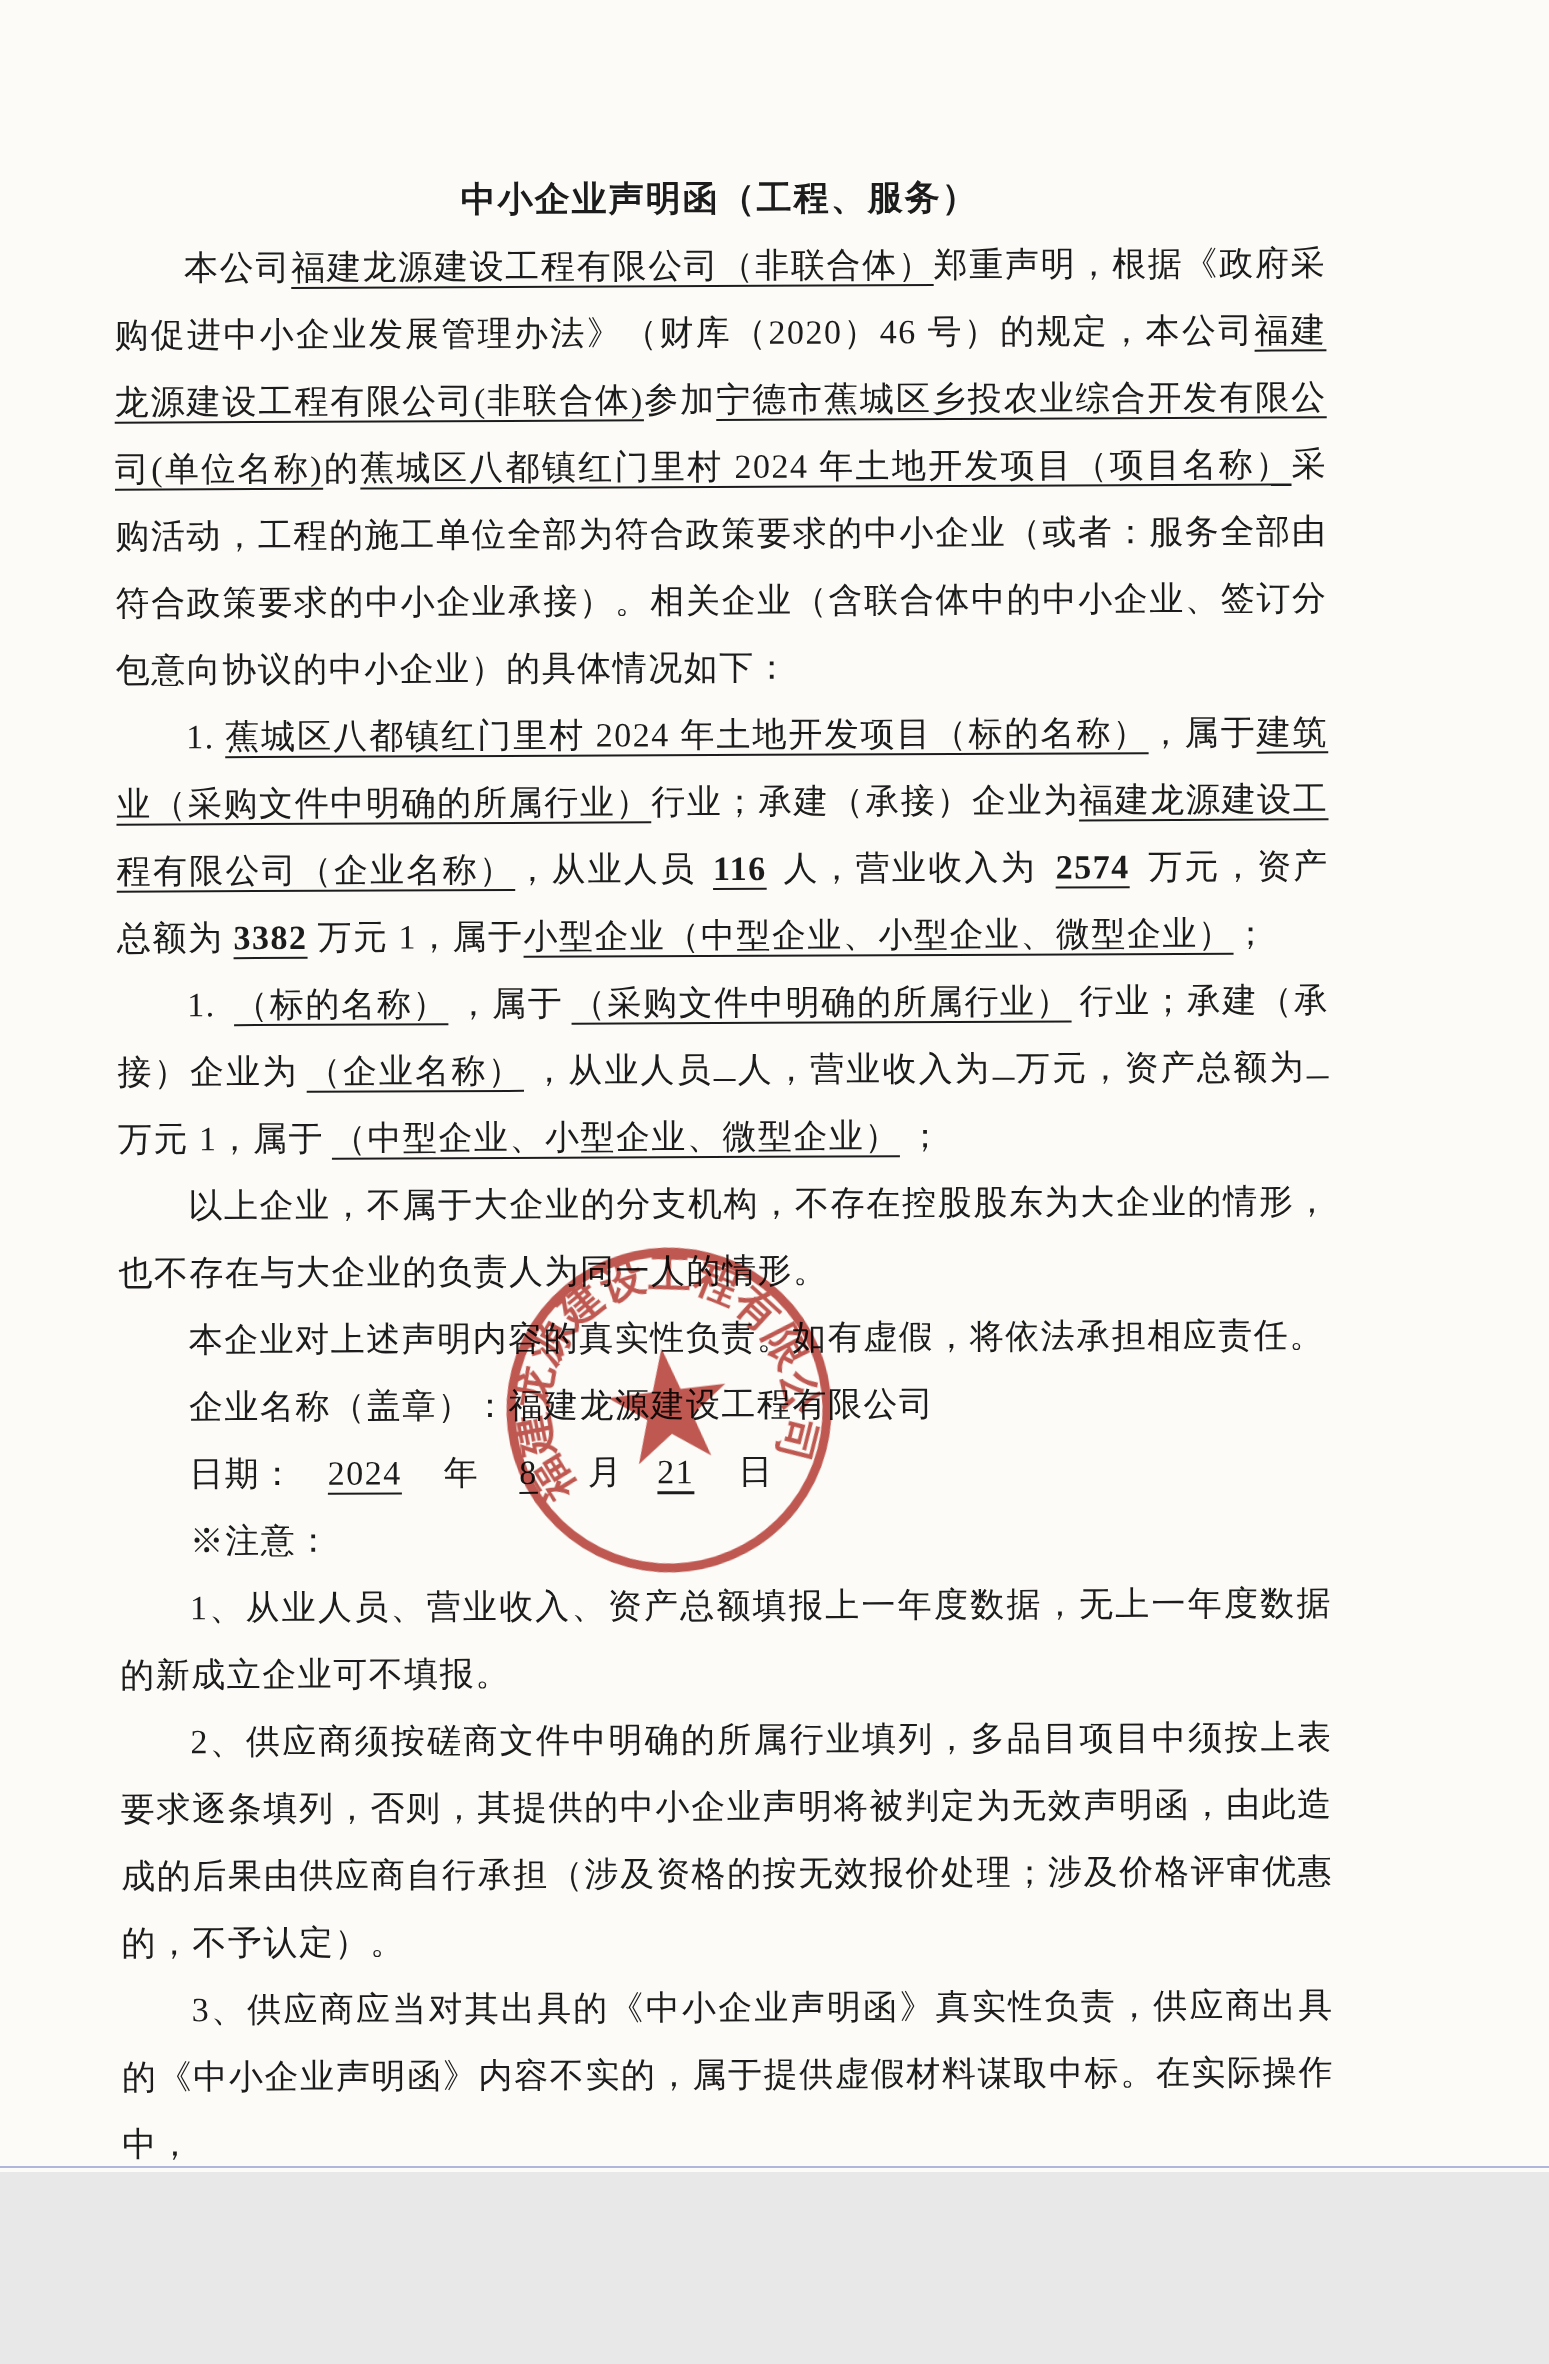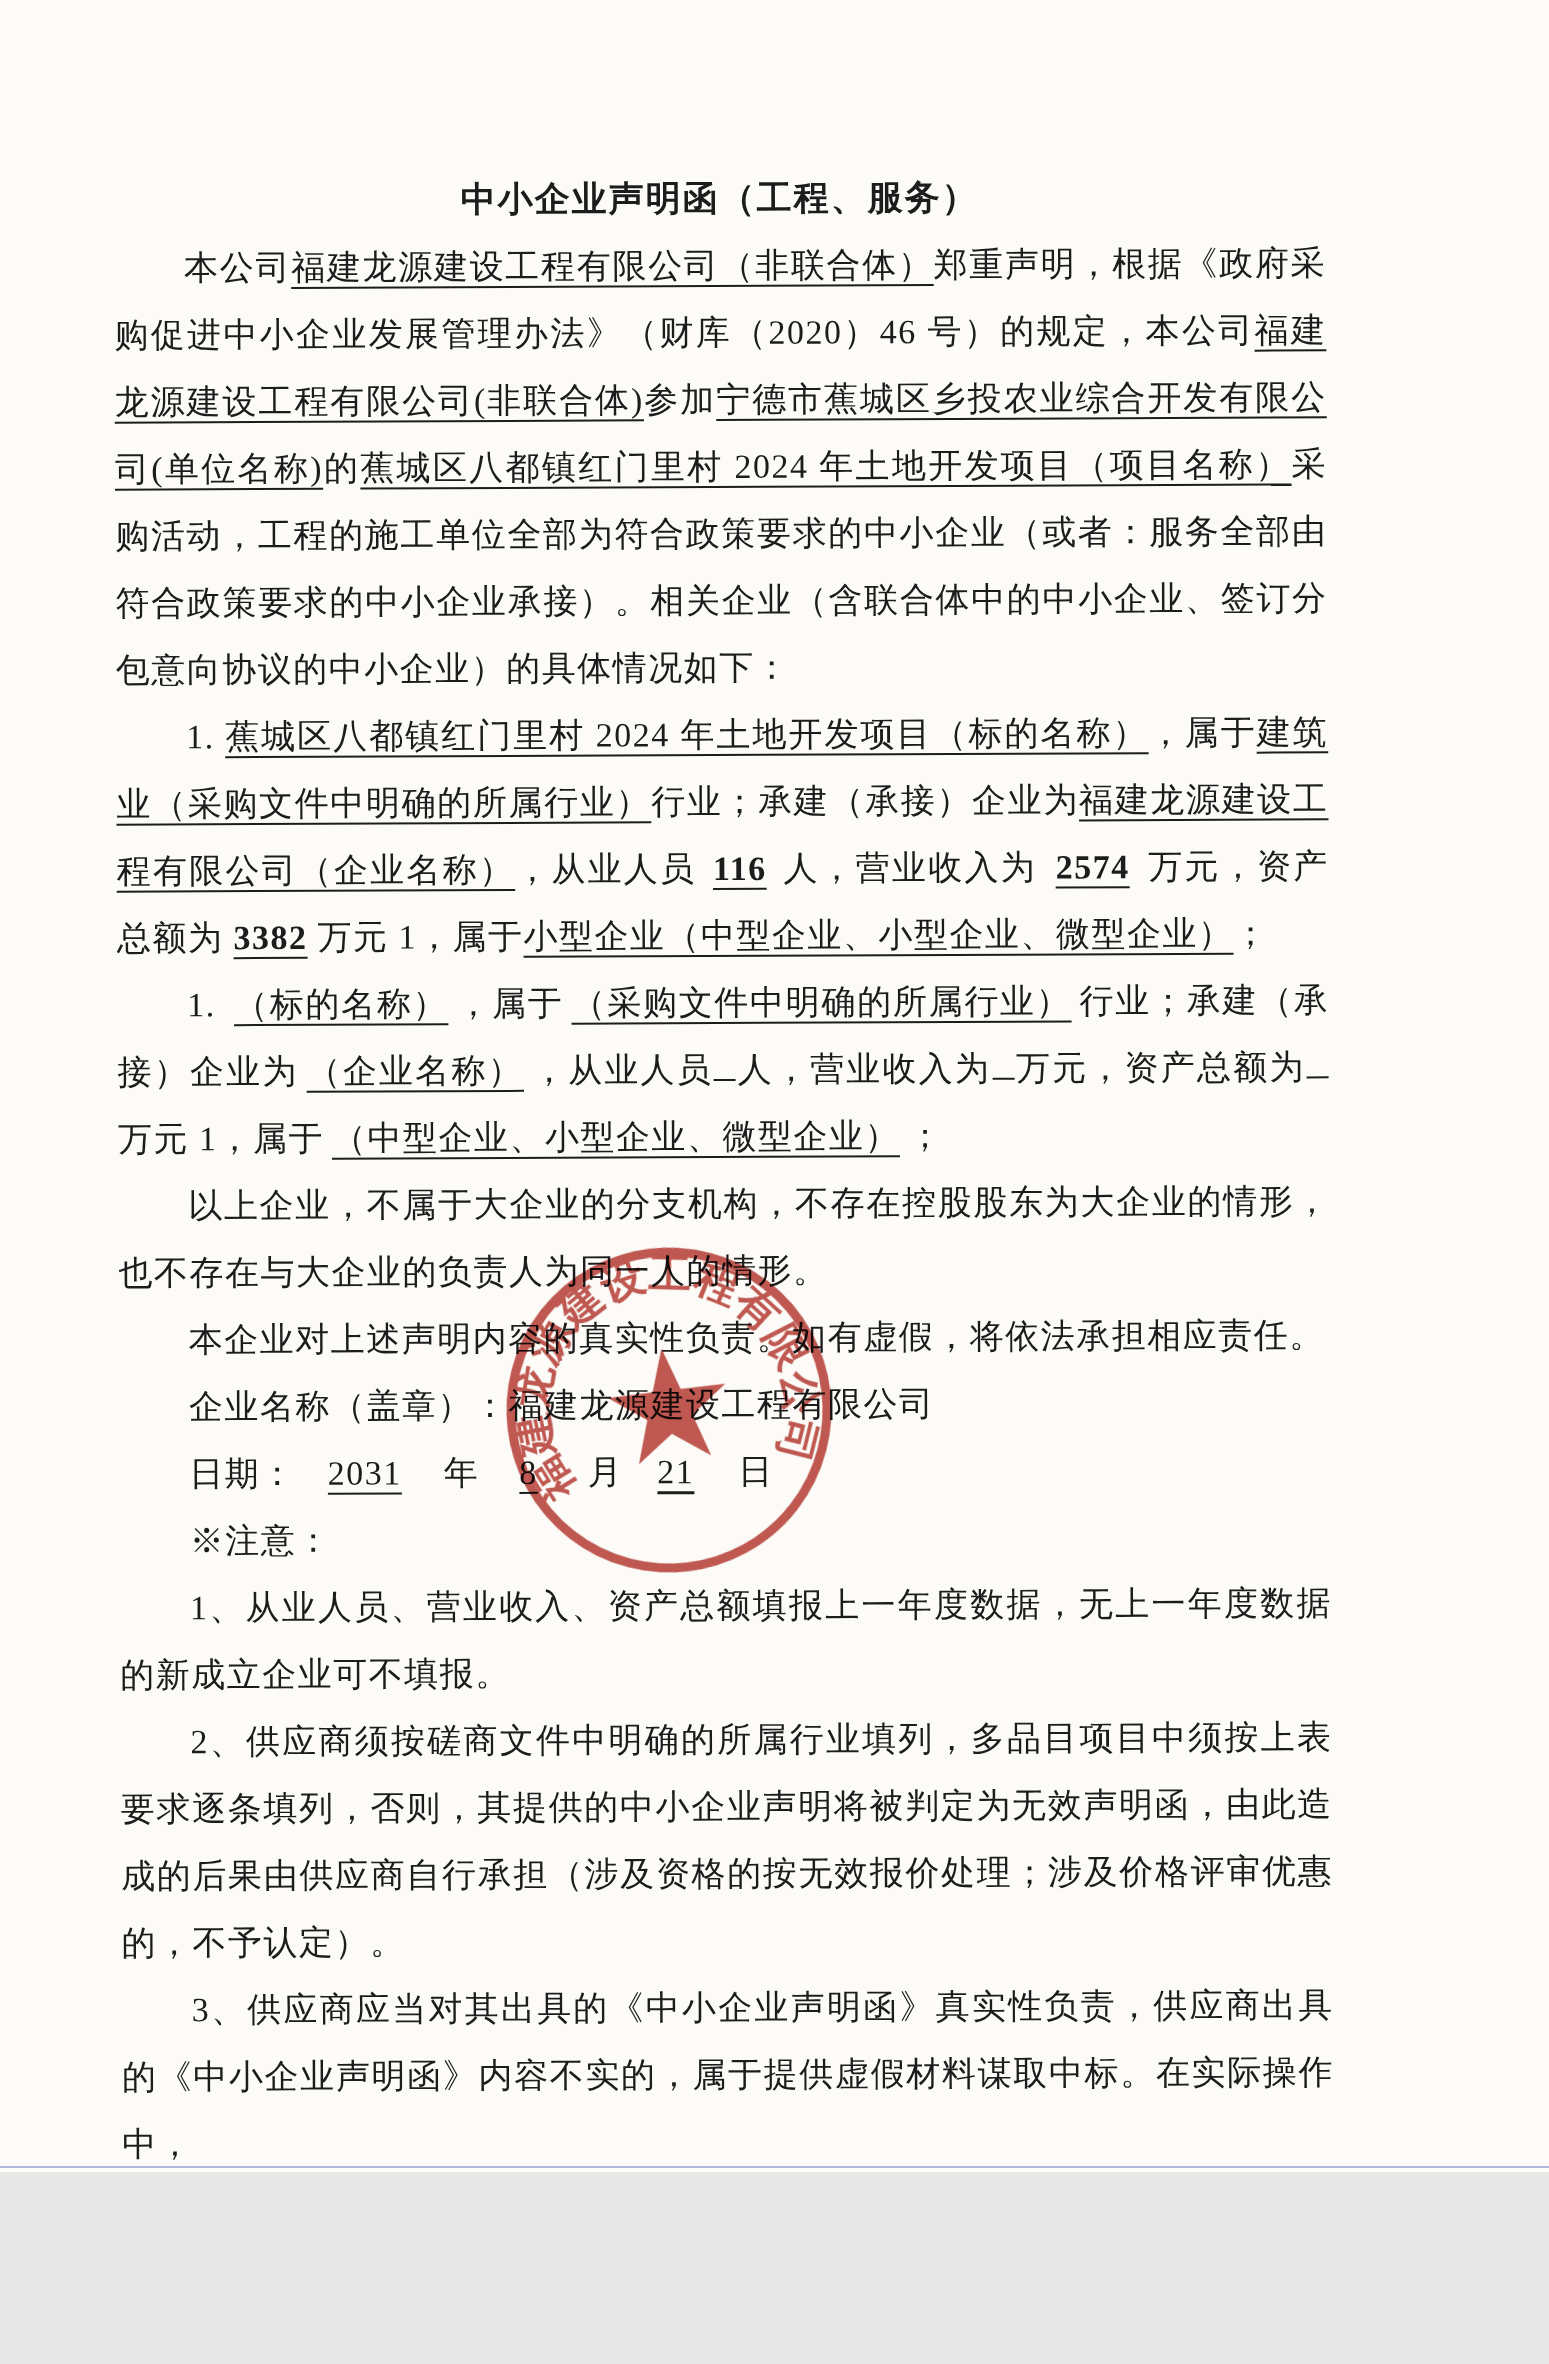--- a/index.html
+++ b/index.html
@@ -62,21 +62,21 @@
 
   <div class="content">
     <h1 class="doc-title">中小企业声明函（工程、服务）</h1>
     <div id="doc-body">
         <p class="indent"><span>本公司</span><span class="u">福建龙源建设工程有限公司（非联合体）</span><span>郑重声明，根据《政府采购促进中小企业发展管理办法》（财库（2020）46 号）的规定，本公司</span><span class="u">福建龙源建设工程有限公司(非联合体)</span><span>参加</span><span class="u">宁德市蕉城区乡投农业综合开发有限公司(单位名称)</span><span>的</span><span class="u">蕉城区八都镇红门里村 2024 年土地开发项目（项目名称）</span><span>采购活动，工程的施工单位全部为符合政策要求的中小企业（或者：服务全部由符合政策要求的中小企业承接）。相关企业（含联合体中的中小企业、签订分包意向协议的中小企业）的具体情况如下：</span></p>
         <p class="indent"><span>1. </span><span class="u">蕉城区八都镇红门里村 2024 年土地开发项目（标的名称）</span><span>，属于</span><span class="u">建筑业（采购文件中明确的所属行业）</span><span>行业；承建（承接）企业为</span><span class="u">福建龙源建设工程有限公司（企业名称）</span><span>，从业人员 </span><span class="u b" style="padding: 0px 6px;">116</span><span> 人，营业收入为 </span><span class="u b" style="padding: 0px 8px;">2574</span><span> 万元，资产总额为</span><span class="u b" style="padding: 0px 10px;">3382</span><span>万元 1，属于</span><span class="u">小型企业（中型企业、小型企业、微型企业）</span><span>；</span></p>
         <p class="indent"><span>1. </span><span class="u" style="padding: 0px 8px;">（标的名称）</span><span>，属于</span><span class="u" style="padding: 0px 8px;">（采购文件中明确的所属行业）</span><span>行业；承建（承接）企业为</span><span class="u" style="padding: 0px 8px;">（企业名称）</span><span>，从业人员</span><span class="blank" style="width: 22px;"></span><span>人，营业收入为</span><span class="blank" style="width: 22px;"></span><span>万元，资产总额为</span><span class="blank" style="width: 22px;"></span><span>万元 1，属于</span><span class="u" style="padding: 0px 8px;">（中型企业、小型企业、微型企业）</span><span>；</span></p>
         <p class="indent"><span>以上企业，不属于大企业的分支机构，不存在控股股东为大企业的情形，也不存在与大企业的负责人为同一人的情形。</span></p>
         <p class="indent"><span>本企业对上述声明内容的真实性负责。如有虚假，将依法承担相应责任。</span></p>
         <p class="indent"><span>企业名称（盖章）：福建龙源建设工程有限公司</span></p>
-        <p class="indent"><span>日期：</span><span class="u" style="padding: 0px 32px;">2031</span><span> 年</span><span class="u" style="padding: 0px 40px;">8</span><span> 月</span><span class="u" style="padding: 0px 34px; text-decoration: underline;">21</span><span> 日</span></p>
+        <p class="indent"><span>日期：</span><span class="u" style="padding: 0px 32px;">2024</span><span> 年</span><span class="u" style="padding: 0px 40px;">8</span><span> 月</span><span class="u" style="padding: 0px 34px; text-decoration: underline;">21</span><span> 日</span></p>
         <p class="indent"><span>※注意：</span></p>
         <p class="indent"><span>1、从业人员、营业收入、资产总额填报上一年度数据，无上一年度数据的新成立企业可不填报。</span></p>
         <p class="indent"><span>2、供应商须按磋商文件中明确的所属行业填列，多品目项目中须按上表要求逐条填列，否则，其提供的中小企业声明将被判定为无效声明函，由此造成的后果由供应商自行承担（涉及资格的按无效报价处理；涉及价格评审优惠的，不予认定）。</span></p>
         <p class="indent"><span>3、供应商应当对其出具的《中小企业声明函》真实性负责，供应商出具的《中小企业声明函》内容不实的，属于提供虚假材料谋取中标。在实际操作中，</span></p>
       </div>
   </div>
 
   <svg class="seal" viewBox="0 0 344 344">
     <circle cx="172" cy="172" r="158" fill="none" stroke="#b5372e" stroke-width="9"></circle>
     <polygon points="172,110 186.1,152.6 231,152.8 194.8,179.4 208.4,222.2 172,196 135.6,222.2 149.2,179.4 113,152.8 157.9,152.6" fill="#b5372e"></polygon>

